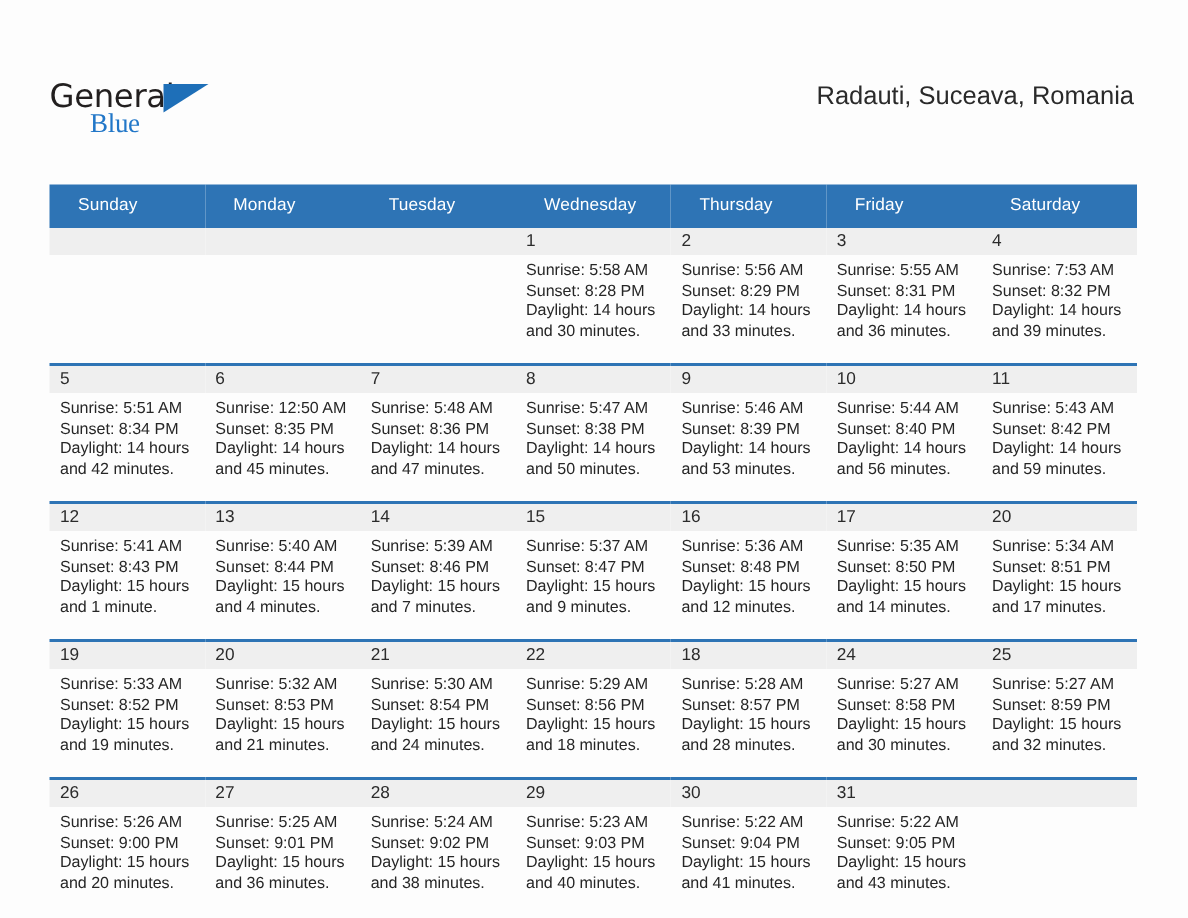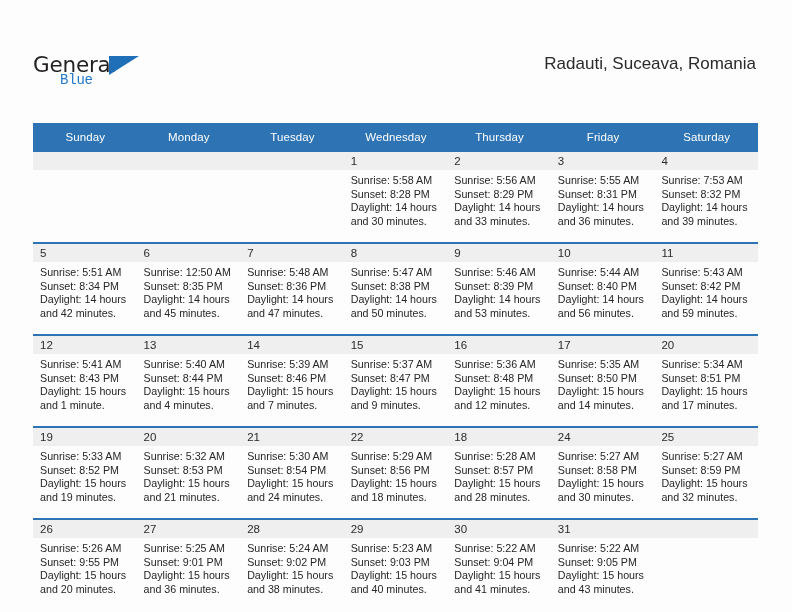--- a/index.html
+++ b/index.html
@@ -46,24 +46,24 @@
     letter-spacing: -0.2px;
     color: #221f1f;
     font-family: "DejaVu Sans", sans-serif;
     font-weight: 400;
     line-height: 1;
   }
   .logo-blue {
     position: absolute;
     left: 27px;
     top: 19px;
-    font-size: 14px;
+    font-size: 18px;
     letter-spacing: -0.2px;
     color: #2277c8;
-    font-family: Liberation Mono, monospace;
+    font-family: Liberation Serif, serif;
     font-weight: 400;
     line-height: 1;
   }
   .logo-tri {
     position: absolute;
     left: 76px;
     top: 2px;
     width: 0;
     height: 0;
     border-left: 30px solid #1e6fb8;
@@ -103,22 +103,22 @@
     border-collapse: collapse;
     table-layout: fixed;
   }
   .calendar col { width: 103.57px; }
 
   .calendar thead th {
     background: #2e74b5;
     color: #ffffff;
     font-size: 11.5px;
     font-weight: 400;
-    text-align: center;
-    padding: 5px 0 5px 1px;
+    text-align: left;
+    padding: 5px 0 5px 19px;
     height: 19px;
     line-height: 1.2;
     letter-spacing: 0.1px;
     vertical-align: middle;
   }
 
   .week-row > td {
     vertical-align: top;
     padding: 0;
     border-top: 2px solid #2e74b5;
@@ -492,21 +492,21 @@
               </div>
             </div>
           </td>
         </tr>
         <tr class="week-row">
           <td>
             <div class="cell-inner">
               <div class="daynum-strip">26</div>
               <div class="cell-body">
                 <div>Sunrise: 5:26 AM</div>
-                <div>Sunset: 9:55 PM</div>
+                <div>Sunset: 9:00 PM</div>
                 <div>Daylight: 15 hours</div>
                 <div>and 20 minutes.</div>
               </div>
             </div>
           </td>
           <td>
             <div class="cell-inner">
               <div class="daynum-strip">27</div>
               <div class="cell-body">
                 <div>Sunrise: 5:25 AM</div>

